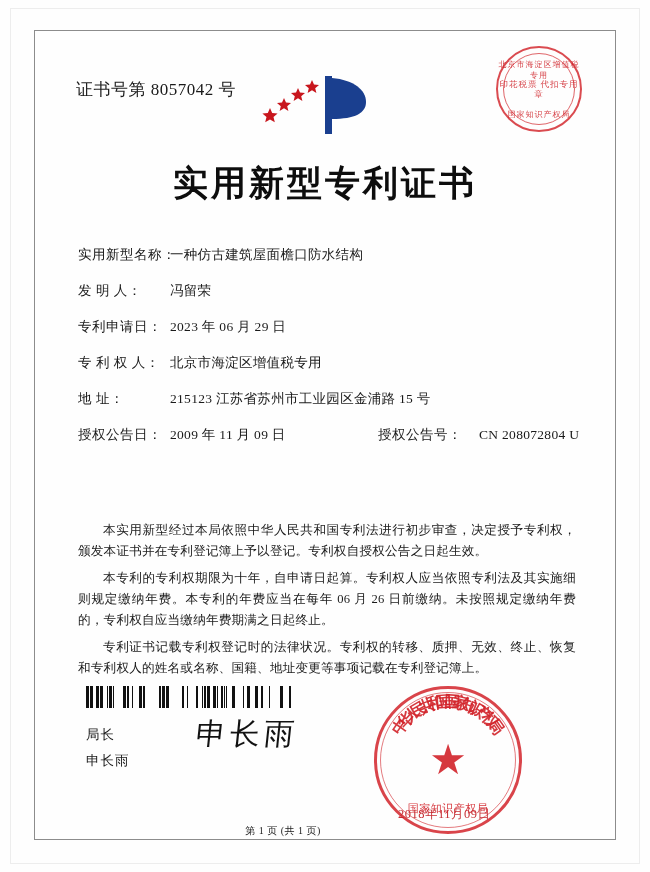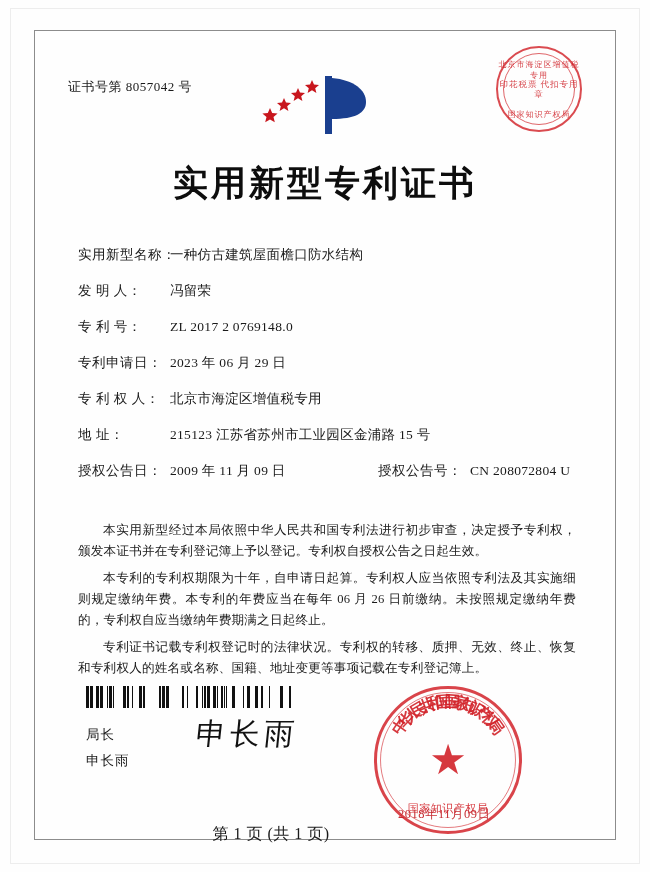--- a/index.html
+++ b/index.html
@@ -32,23 +32,23 @@
     top: 30px;
     width: 582px;
     height: 810px;
     border: 1px solid #8c8c8c;
     box-sizing: border-box;
   }
 
   
   .cert-number {
     position: absolute;
-    left: 68px;
+    left: 76px;
     top: 78px;
-    font-size: 13px;
+    font-size: 17px;
     letter-spacing: 0.5px;
     color: #1a1a1a;
     white-space: nowrap;
   }
 
   
   .top-seal {
     position: absolute;
     left: 496px;
     top: 46px;
@@ -130,21 +130,21 @@
   .field-value {
     display: inline-block;
     letter-spacing: 0.3px;
   }
   .field-row.split .field-right {
     position: absolute;
     left: 300px;
     top: 0;
     white-space: nowrap;
   }
-  .field-right .field-label { width: auto; margin-right: 8px; }
+  .field-right .field-label { width: auto; margin-right: 17px; }
 
   
   .body-text {
     position: absolute;
     left: 78px;
     top: 520px;
     width: 498px;
     font-size: 12.6px;
     line-height: 21px;
     text-align: justify;
@@ -262,25 +262,25 @@
     top: 806px;
     font-size: 12.5px;
     color: #c4242b;
     letter-spacing: 0.5px;
     opacity: 0.95;
   }
 
   
   .page-footer {
     position: absolute;
-    left: 0;
+    left: 12px;
     top: 824px;
     width: 542px;
     text-align: center;
-    font-size: 16px;
+    font-size: 10px;
     letter-spacing: 0.5px;
   }
 </style>
 </head>
 <body>
 
 <div class="page">
   <div class="scan-edge"></div>
   <div class="cert-border"></div>
 
@@ -311,23 +311,20 @@
   </div>
 
   <div class="title">实用新型专利证书</div>
 
   <div class="fields">
     <div class="field-row">
       <span class="field-label">实用新型名称：</span><span class="field-value">一种仿古建筑屋面檐口防水结构</span>
     </div>
     <div class="field-row">
       <span class="field-label">发 明 人：</span><span class="field-value">冯留荣</span>
-    </div>
-    <div class="field-row">
-      <span class="field-label">专 利 号：</span><span class="field-value">ZL 2017 2 0769148.0</span>
     </div>
     <div class="field-row">
       <span class="field-label">专利申请日：</span><span class="field-value">2023 年 06 月 29 日</span>
     </div>
     <div class="field-row">
       <span class="field-label">专 利 权 人：</span><span class="field-value">北京市海淀区增值税专用</span>
     </div>
     <div class="field-row">
       <span class="field-label">地        址：</span><span class="field-value">215123 江苏省苏州市工业园区金浦路 15 号</span>
     </div>

